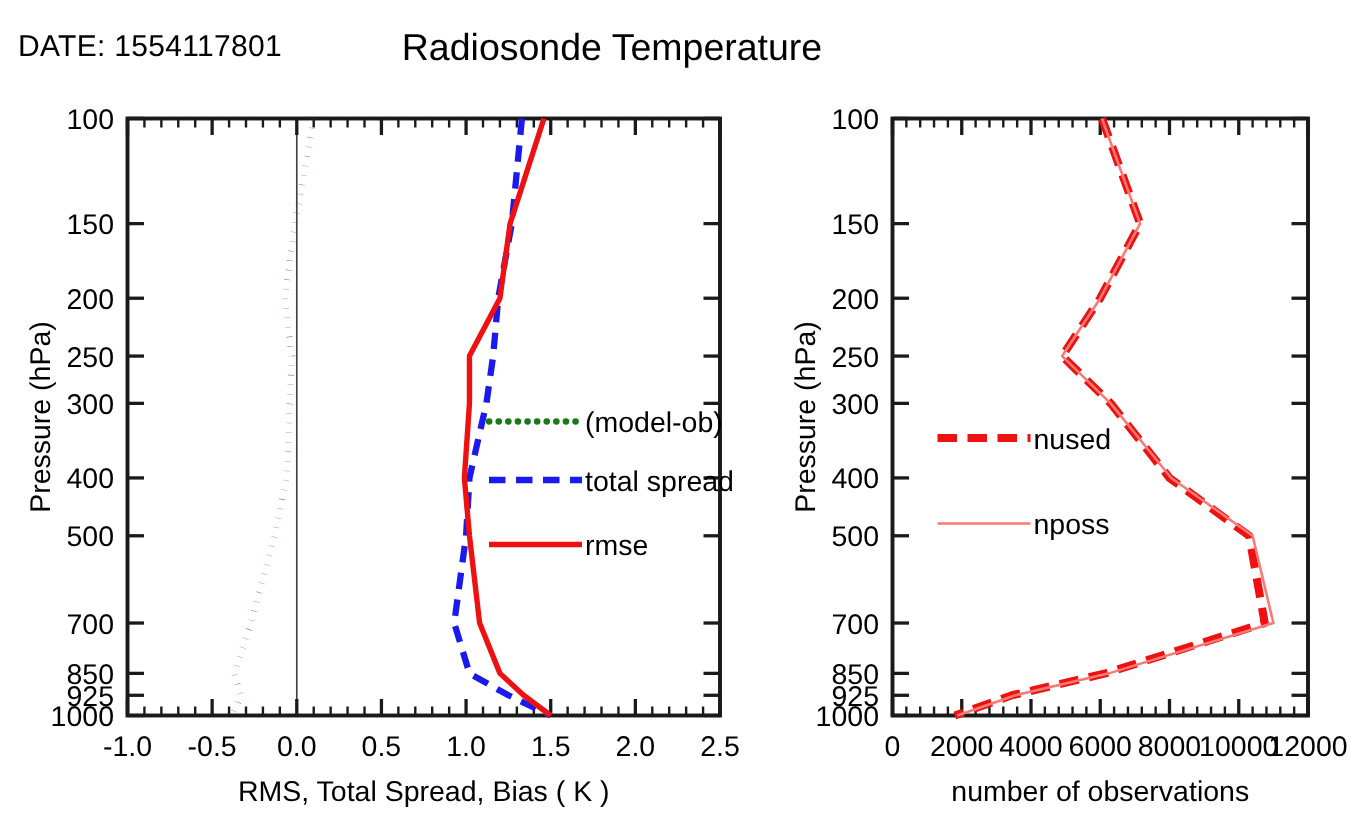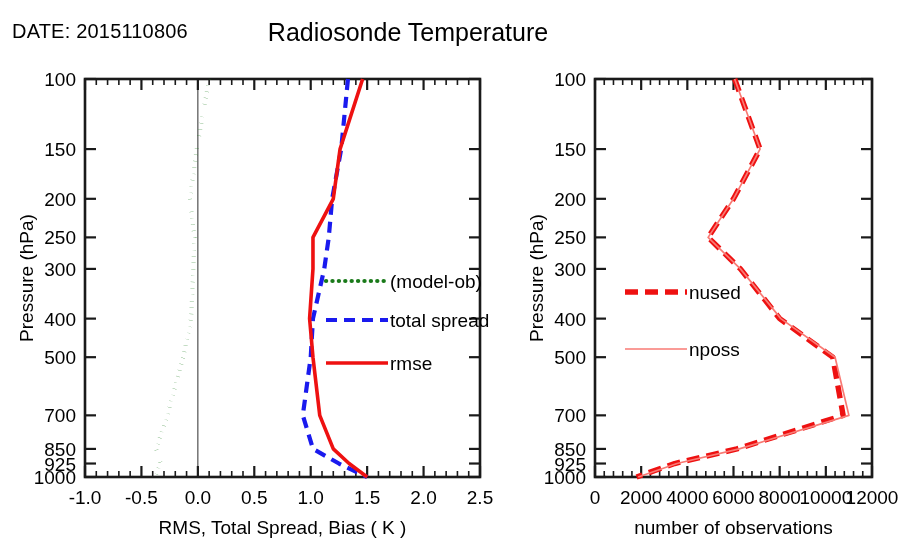--- a/index.html
+++ b/index.html
@@ -31,21 +31,21 @@
   .axlabel-c{text-anchor:middle;}
   .axtitle{font-size:19px;fill:#000;text-anchor:middle;font-family:"Liberation Sans", sans-serif;}
   .legtext{font-size:19px;fill:#000;font-family:"Liberation Sans", sans-serif;}
 
   .series{fill:none;stroke-linejoin:round;stroke-linecap:butt;}
 </style>
 </head>
 <body>
 
 <div id="root">
-  <div class="date-label">DATE: 2015110806</div>
+  <div class="date-label">DATE: 1554117801</div>
   <div class="main-title"><span class="title-shift">Radiosonde Temperature</span></div>
 
   <svg id="plot-svg" width="900" height="560">
       <g>
         <rect x="85" y="79" width="395" height="398" class="frame"></rect>
         <line x1="197.85714285714283" y1="79" x2="197.85714285714283" y2="477" class="zeroline"></line>
         <line x1="85" y1="477" x2="85" y2="466" class="tick-major"></line>
         <line x1="85" y1="79" x2="85" y2="90" class="tick-major"></line>
         <text x="85" y="504" class="axlabel axlabel-c">-1.0</text>
         <line x1="96.28571428571429" y1="477" x2="96.28571428571429" y2="471" class="tick"></line>

